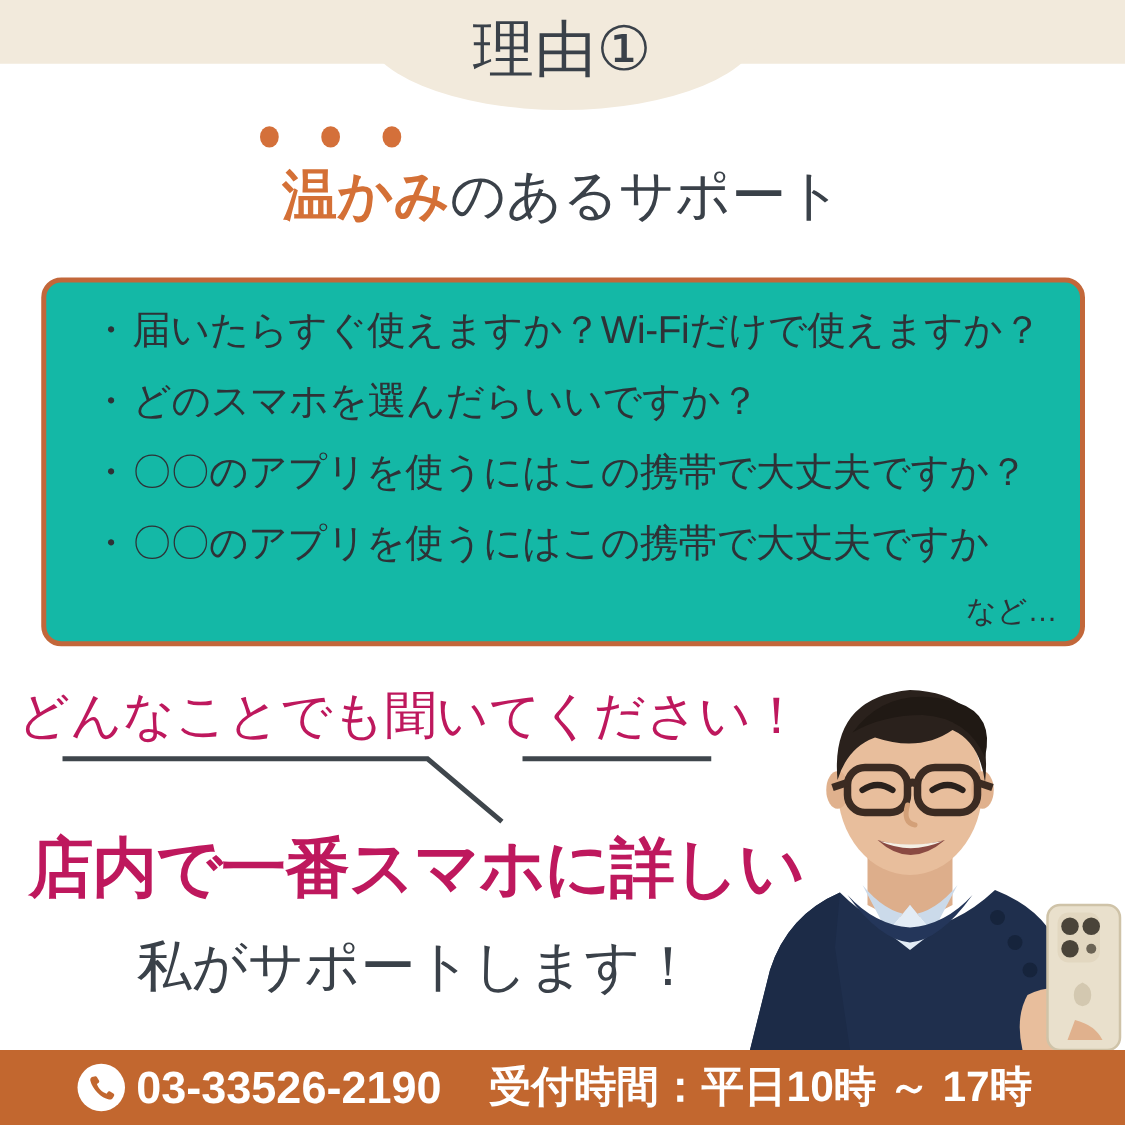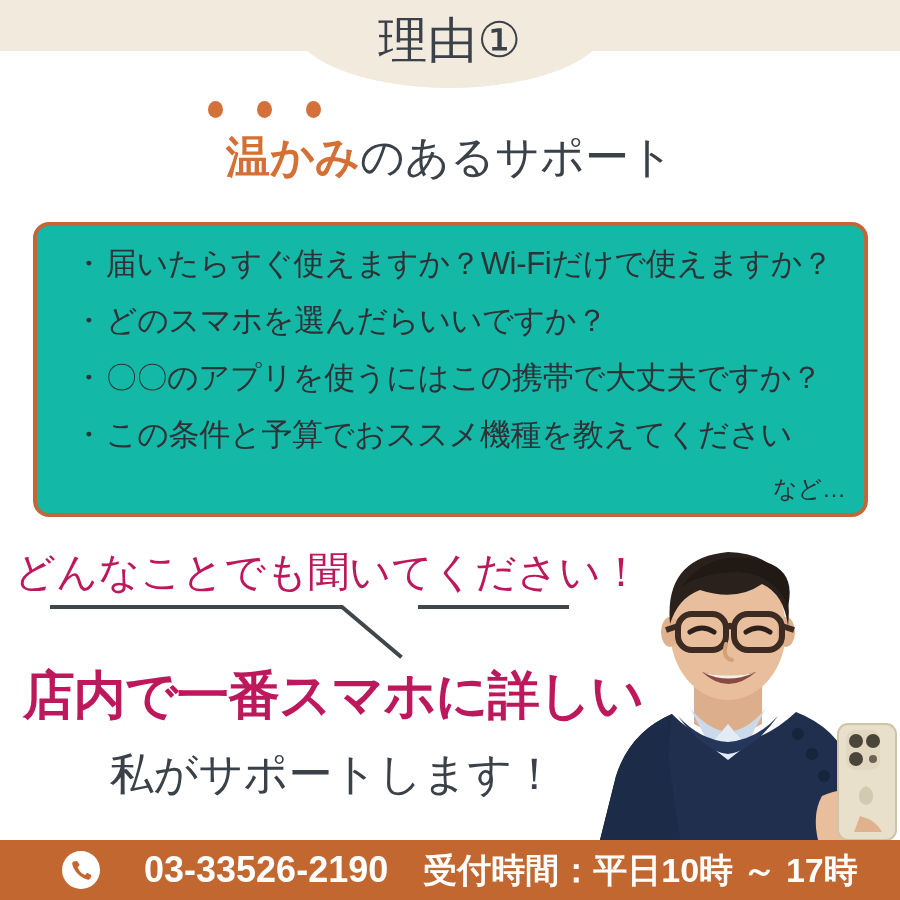--- a/index.html
+++ b/index.html
@@ -88,31 +88,31 @@
     position:absolute;left:560px;top:528px;width:340px;height:312px;z-index:3;
     overflow:hidden;background:#ffffff;
   }
   .person svg{display:block;}
 
   
   .footer{
     position:absolute;left:0;top:840px;width:900px;height:60px;z-index:6;
     background:#c2672f;display:flex;align-items:center;
   }
-  .footer-inner{display:flex;align-items:center;padding-left:62px;gap:35px;}
+  .footer-inner{display:flex;align-items:center;padding-left:62px;}
   .phone-badge{
     width:38px;height:38px;border-radius:50%;background:#ffffff;
     display:flex;align-items:center;justify-content:center;margin-right:9px;flex:0 0 auto;
   }
   .footer-phone{
     font-size:36px;color:#ffffff;font-weight:bold;letter-spacing:0px;
     white-space:nowrap;line-height:1;
   }
   .footer-hours{
-    font-size:34px;color:#ffffff;font-weight:bold;
+    font-size:34px;color:#ffffff;font-weight:bold;margin-left:38px;
     white-space:nowrap;line-height:1;letter-spacing:0px;
   }
 </style>
 </head>
 <body>
 
 <div class="stage">
 
   <div class="header-band"></div>
   <div class="header-bulge"></div>
@@ -134,21 +134,21 @@
       <div class="bullet-item">
         <span class="bullet-mark">・</span><span>届いたらすぐ使えますか？Wi-Fiだけで使えますか？</span>
       </div>
       <div class="bullet-item">
         <span class="bullet-mark">・</span><span>どのスマホを選んだらいいですか？</span>
       </div>
       <div class="bullet-item">
         <span class="bullet-mark">・</span><span>〇〇のアプリを使うにはこの携帯で大丈夫ですか？</span>
       </div>
       <div class="bullet-item">
-        <span class="bullet-mark">・</span><span>この条件と予算でおススメ機種を教えてください</span>
+        <span class="bullet-mark">・</span><span>〇〇のアプリを使うにはこの携帯で大丈夫ですか</span>
       </div>
     </div>
     <div class="box-note">など…</div>
   </div>
 
   <div class="mid-text">どんなことでも聞いてください！</div>
   <svg class="bubble-underline" width="620" height="80" viewBox="0 0 620 80">
     <path d="M52 17 L342 17 L400 66" fill="none" stroke="#3F464C" stroke-width="4" stroke-linecap="square"></path>
     <path d="M420 17 L567 17" fill="none" stroke="#3F464C" stroke-width="4" stroke-linecap="square"></path>
   </svg>

